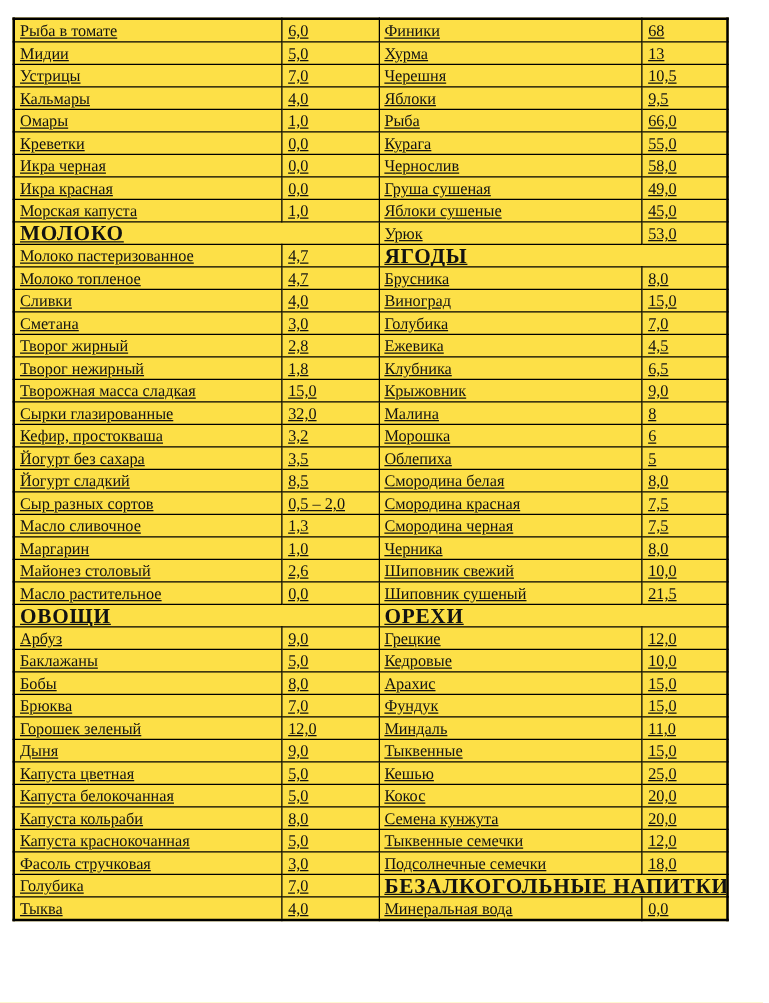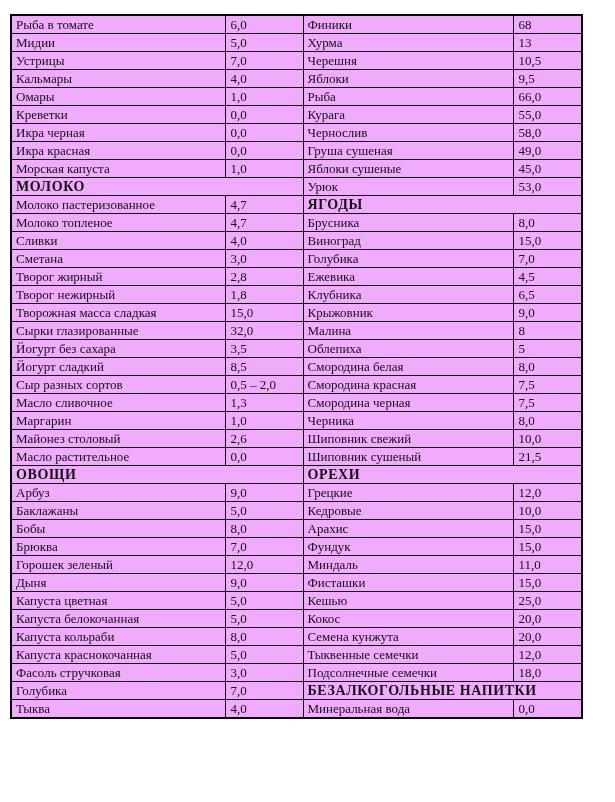--- a/index.html
+++ b/index.html
@@ -15,35 +15,36 @@
     color: #121212;
   }
   table.food-table {
     position: absolute;
     left: 10px;
     top: 14px;
     width: 571px;
     border-collapse: collapse;
     table-layout: fixed;
     border: 2px solid #000;
-    background: #f0abfc;
+    background: #fde047;
+    text-decoration: underline;
   }
   table.food-table td {
     border: 1px solid #000;
     height: 17px;
     padding: 0 2px 0 4px;
     font-size: 13px;
     line-height: 17px;
     white-space: nowrap;
     overflow: hidden;
     vertical-align: middle;
   }
   table.food-table td.section-header {
     font-weight: bold;
-    font-size: 14px;
+    font-size: 17px;
     letter-spacing: 0.6px;
   }
   table.food-table td.value-cell {
     padding-left: 5px;
   }
 </style>
 </head>
 <body>
 
 <table class="food-table">
@@ -154,20 +155,26 @@
         <td class="name-cell">Крыжовник</td>
         <td class="value-cell">9,0</td>
       </tr>
       <tr>
         <td class="name-cell">Сырки глазированные</td>
         <td class="value-cell">32,0</td>
         <td class="name-cell">Малина</td>
         <td class="value-cell">8</td>
       </tr>
       <tr>
+        <td class="name-cell">Кефир, простокваша</td>
+        <td class="value-cell">3,2</td>
+        <td class="name-cell">Морошка</td>
+        <td class="value-cell">6</td>
+      </tr>
+      <tr>
         <td class="name-cell">Йогурт без сахара</td>
         <td class="value-cell">3,5</td>
         <td class="name-cell">Облепиха</td>
         <td class="value-cell">5</td>
       </tr>
       <tr>
         <td class="name-cell">Йогурт сладкий</td>
         <td class="value-cell">8,5</td>
         <td class="name-cell">Смородина белая</td>
         <td class="value-cell">8,0</td>
@@ -232,21 +239,21 @@
       </tr>
       <tr>
         <td class="name-cell">Горошек зеленый</td>
         <td class="value-cell">12,0</td>
         <td class="name-cell">Миндаль</td>
         <td class="value-cell">11,0</td>
       </tr>
       <tr>
         <td class="name-cell">Дыня</td>
         <td class="value-cell">9,0</td>
-        <td class="name-cell">Фисташки</td>
+        <td class="name-cell">Тыквенные</td>
         <td class="value-cell">15,0</td>
       </tr>
       <tr>
         <td class="name-cell">Капуста цветная</td>
         <td class="value-cell">5,0</td>
         <td class="name-cell">Кешью</td>
         <td class="value-cell">25,0</td>
       </tr>
       <tr>
         <td class="name-cell">Капуста белокочанная</td>

